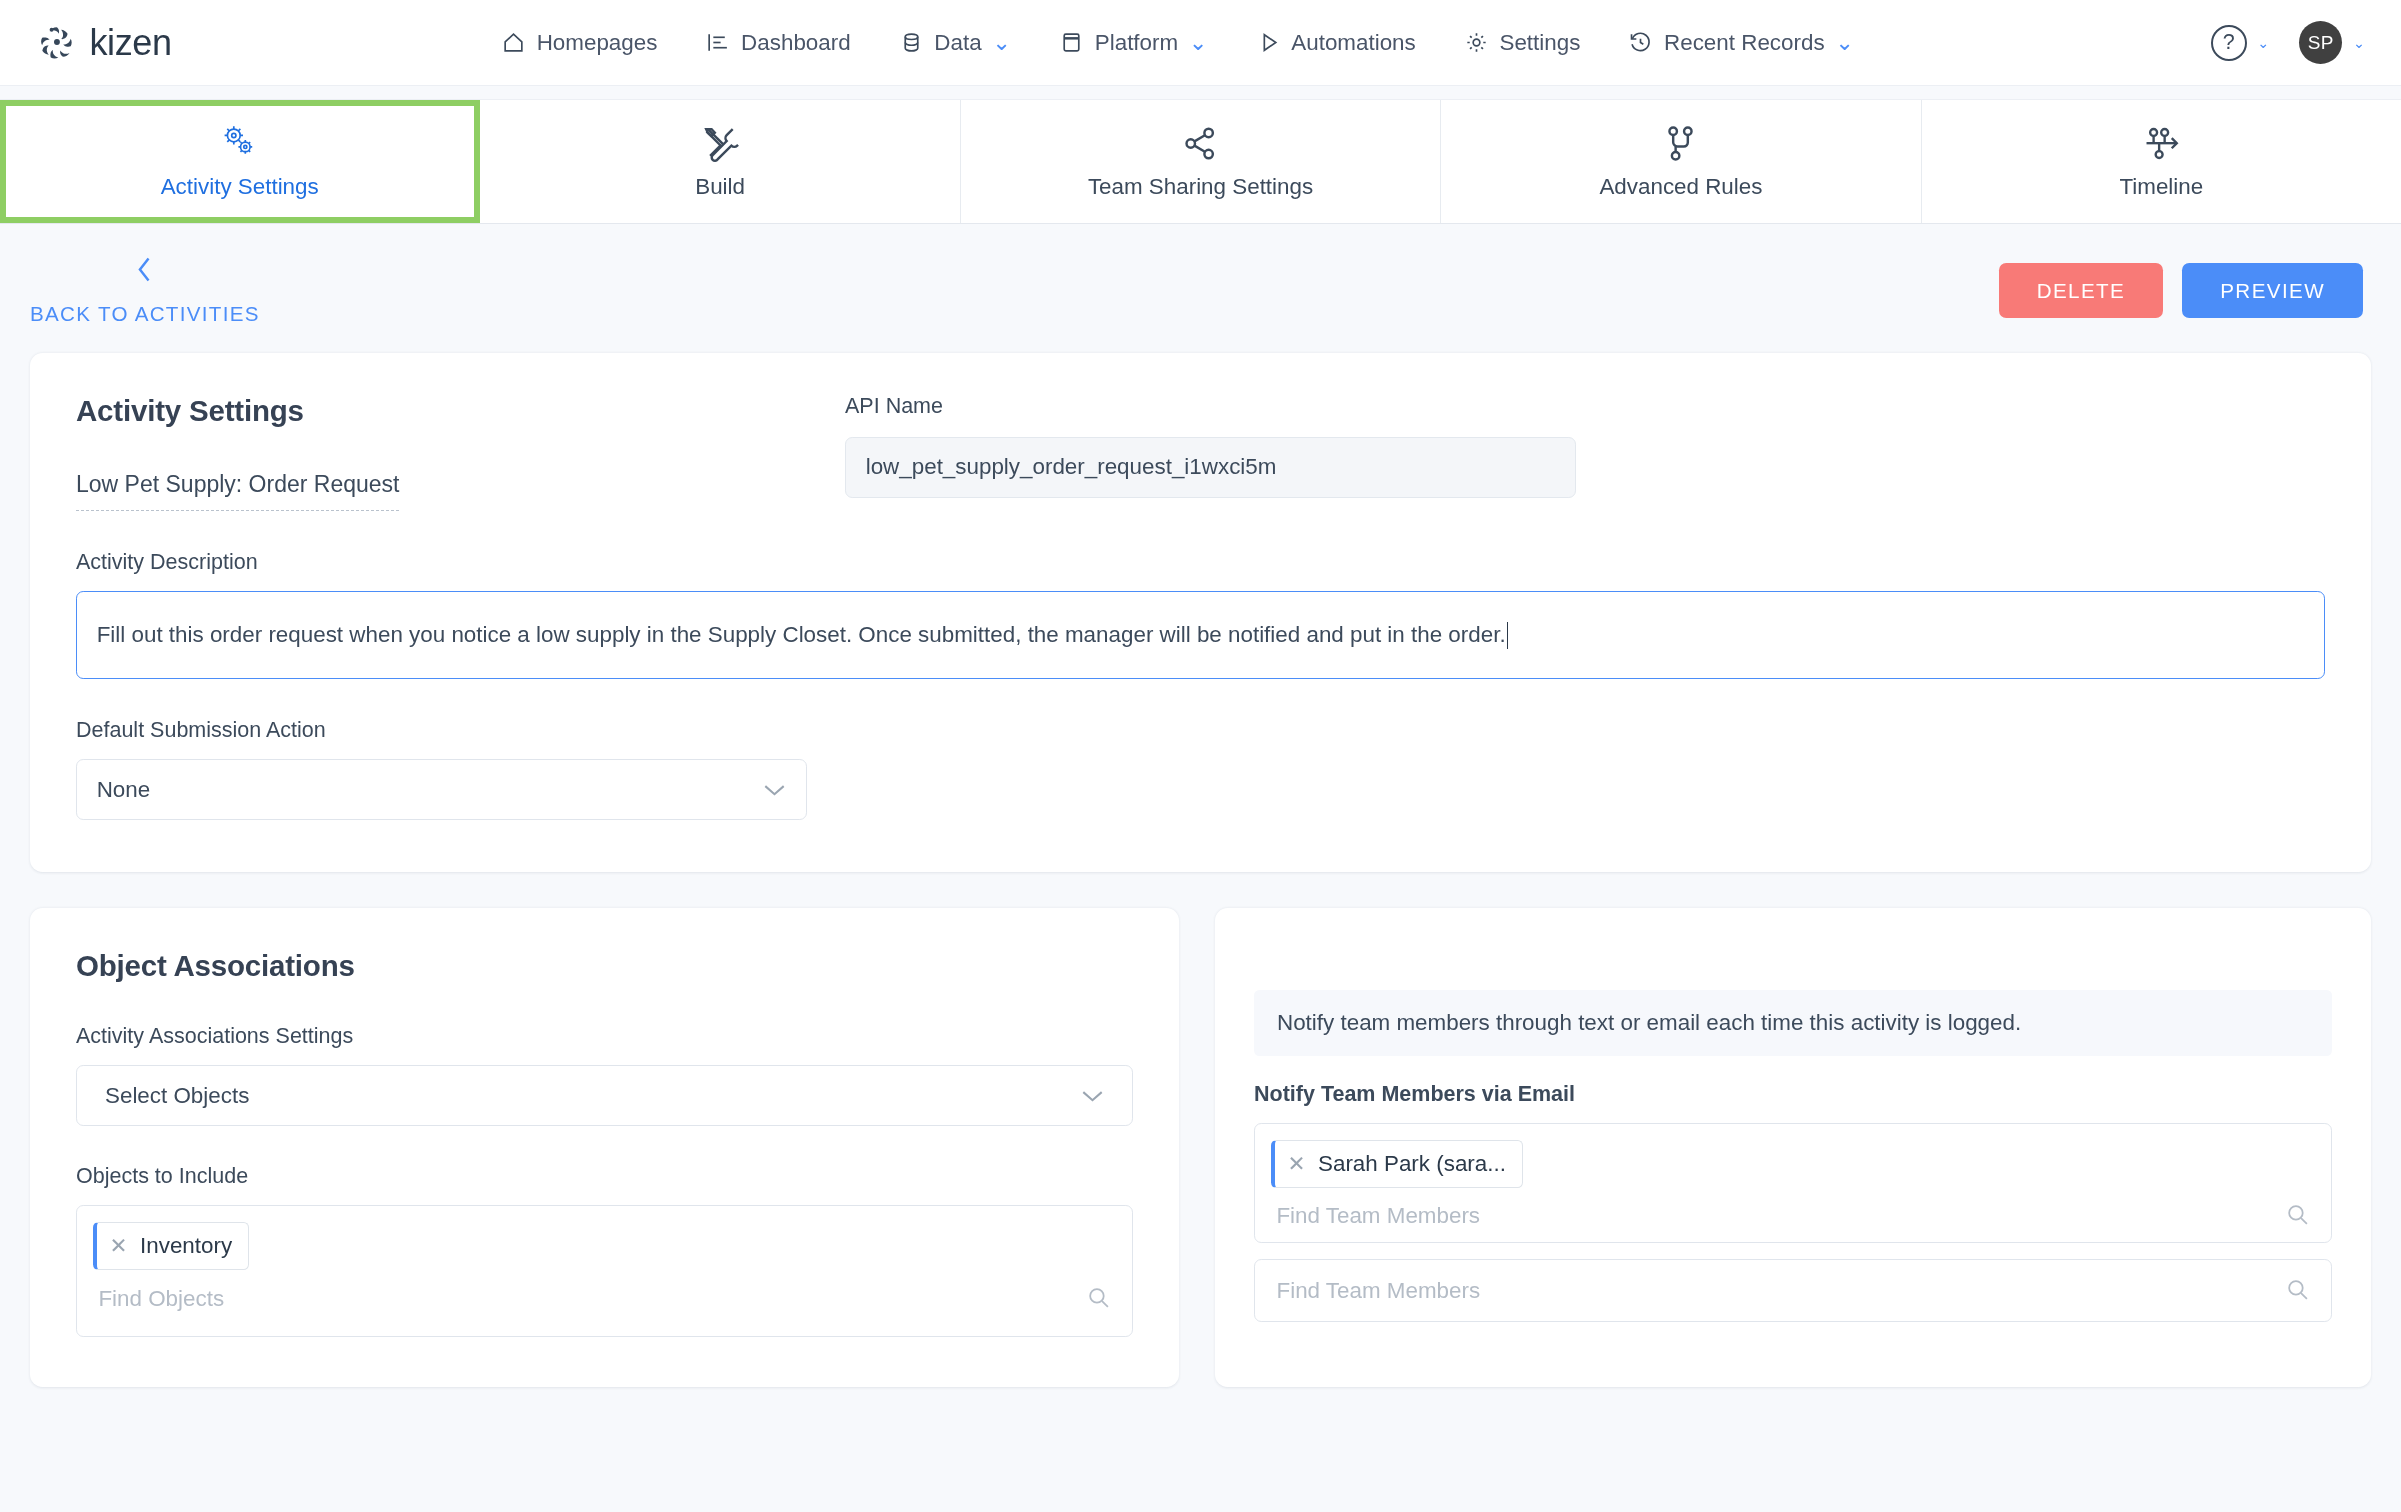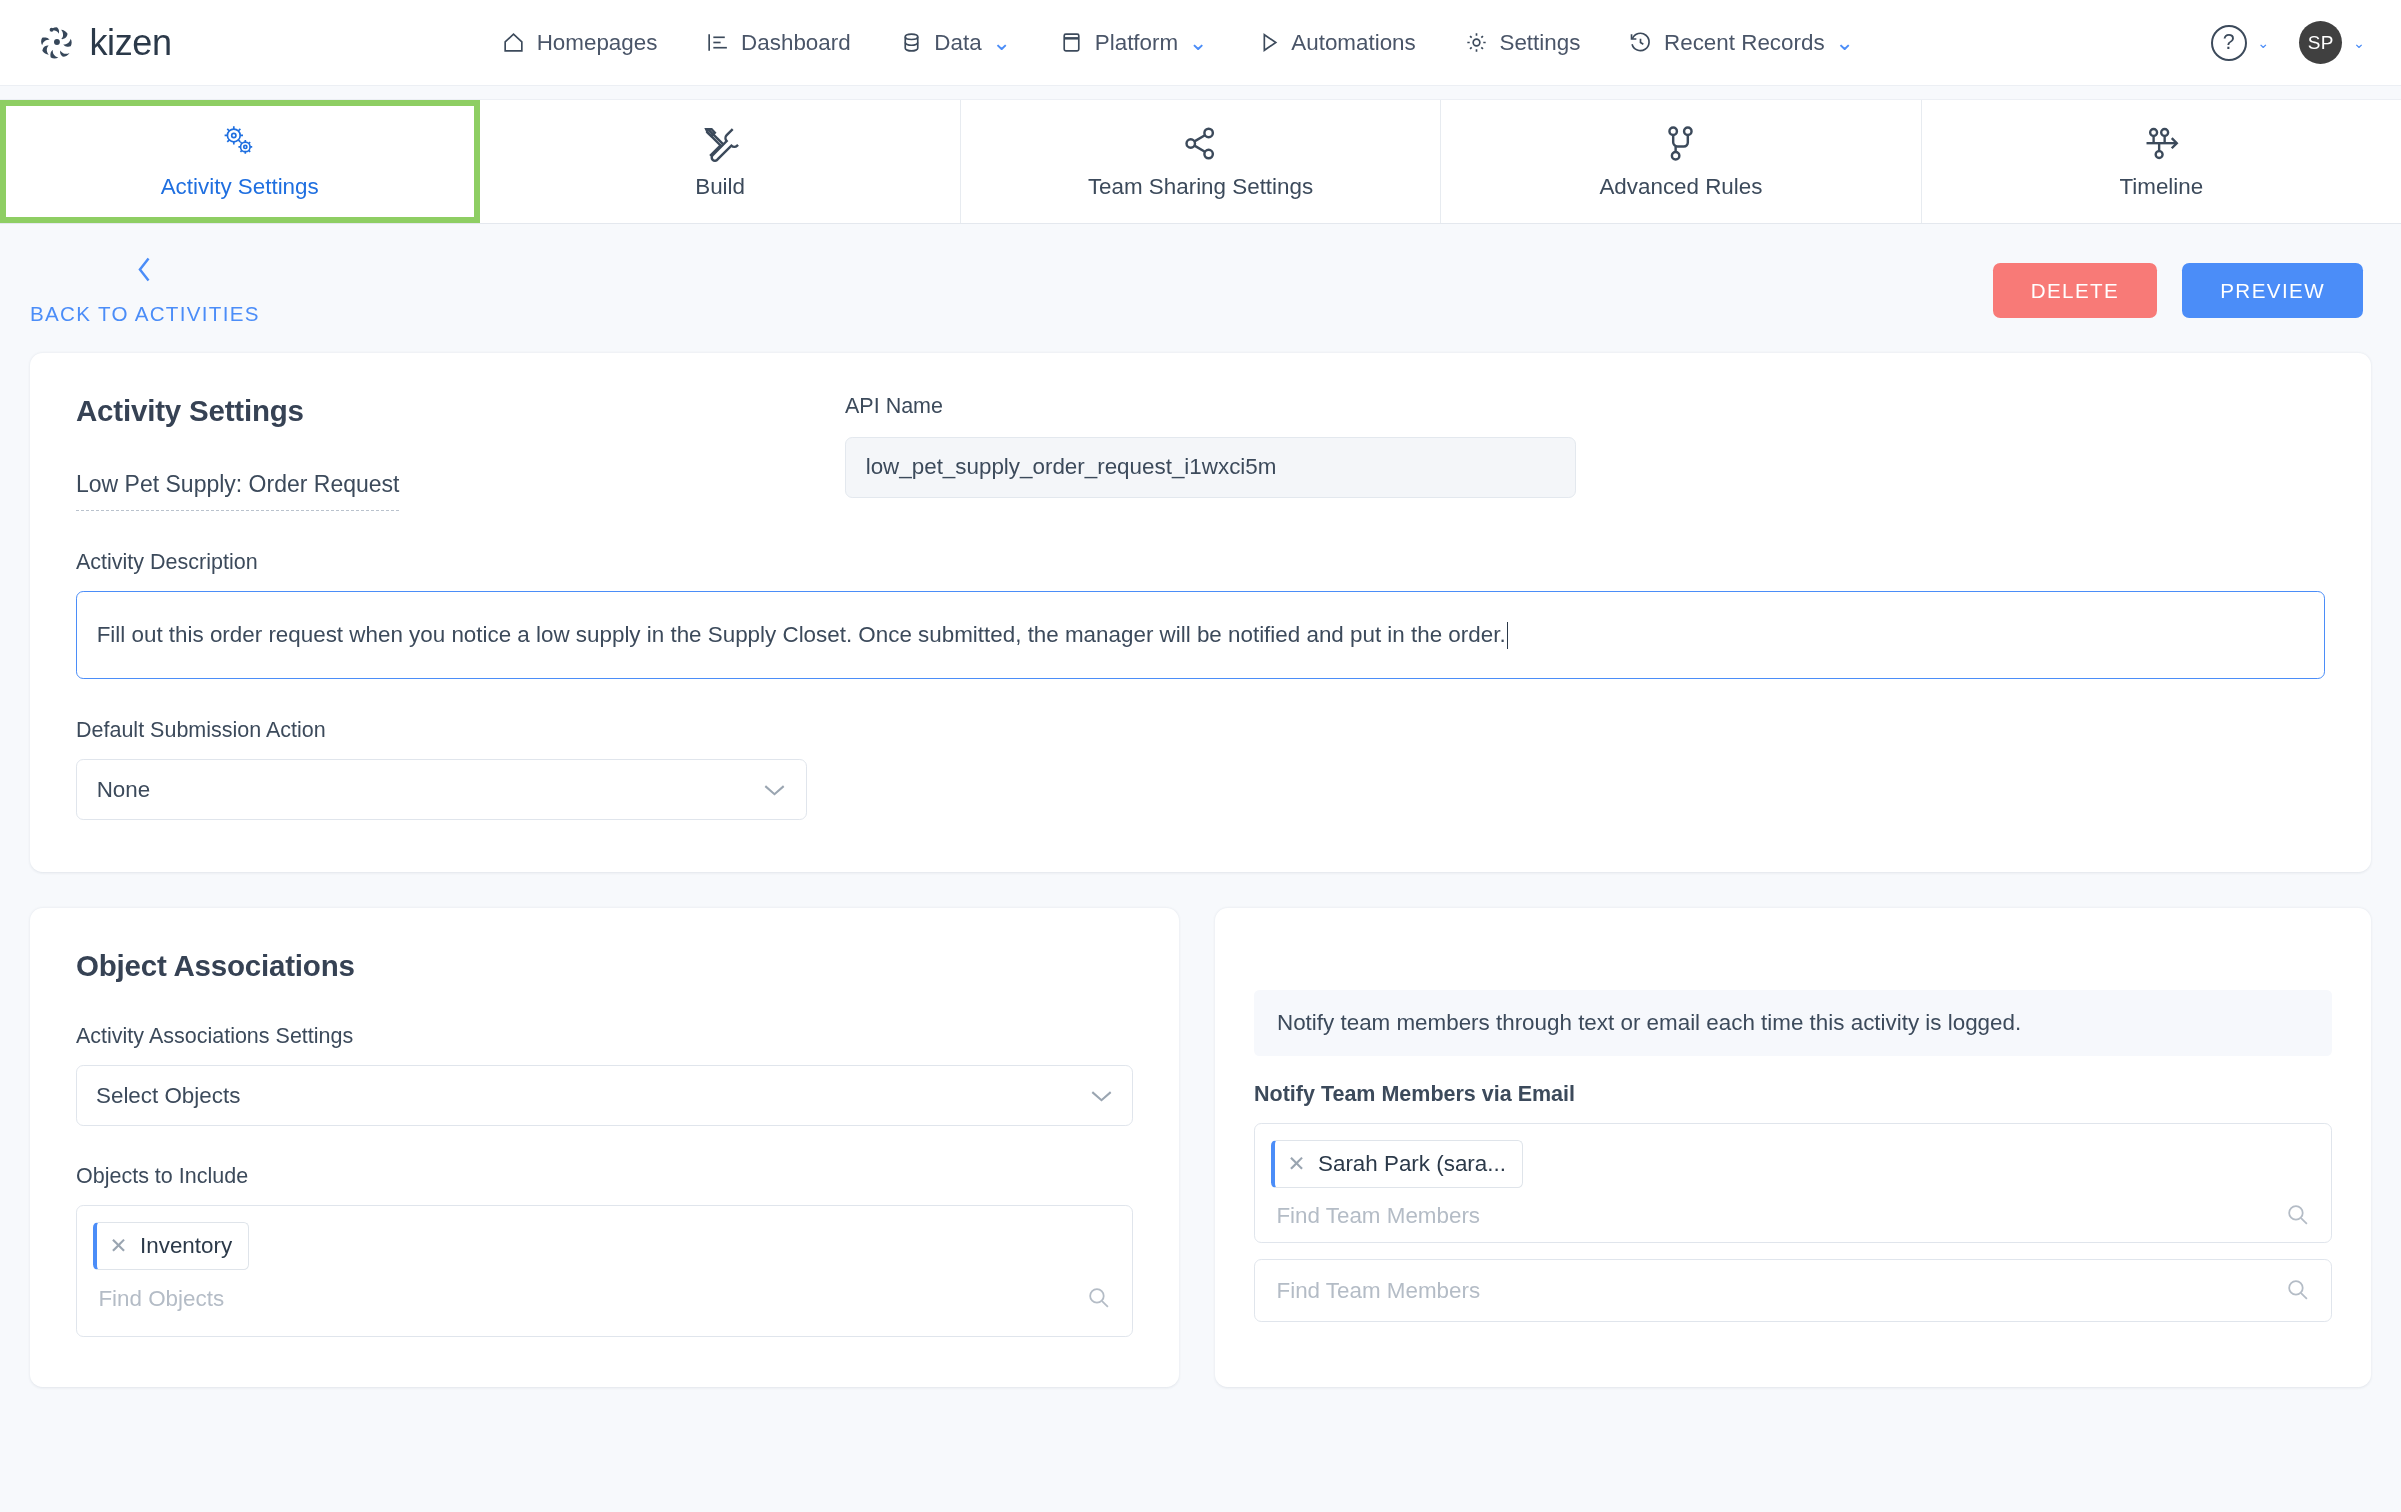--- a/index.html
+++ b/index.html
@@ -90,21 +90,21 @@
     align-items: center;
     justify-content: space-between;
     padding: 32px 38px 27px 30px;
   }
   .back-link {
     display: flex; align-items: center; gap: 14.3px;
     color: #4b8df8; font-size: 20.6px; letter-spacing: 1.3px;
     cursor: pointer;
     flex-direction: column;
   }
-  .actions { display: flex; gap: 25px; }
+  .actions { display: flex; gap: 19px; }
   .btn {
     border: none; border-radius: 7.2px;
     color: #ffffff; font-size: 20.6px; letter-spacing: 1.4px;
     padding: 0 38px; height: 55px;
     font-family: "Liberation Sans", sans-serif;
     cursor: pointer;
   }
   .btn-delete { background: #f87a77; }
   .btn-preview { background: #4b8df8; }
 
@@ -179,21 +179,21 @@
   .assoc-card { width: 1149px; padding: 41px 46px 50px 46px; }
   .notif-card { flex: 1; padding: 41px 39px 50px 39px; }
 
   .assoc-sub { margin-top: 41px; }
   .assoc-select {
     margin-top: 16px;
     height: 61px;
     border: 0.9px solid #e0e5ec;
     border-radius: 7.2px;
     display: flex; align-items: center; justify-content: space-between;
-    padding: 0 19px;
+    padding: 0 28px;
     font-size: 22.4px; color: #3c4a5b;
     cursor: pointer;
   }
   .objects-label { margin-top: 38px; }
   .token-field {
     margin-top: 16px;
     border: 0.9px solid #e0e5ec;
     border-radius: 7.2px;
     padding: 16px 16px 12.5px 16px;
     min-height: 132px;

